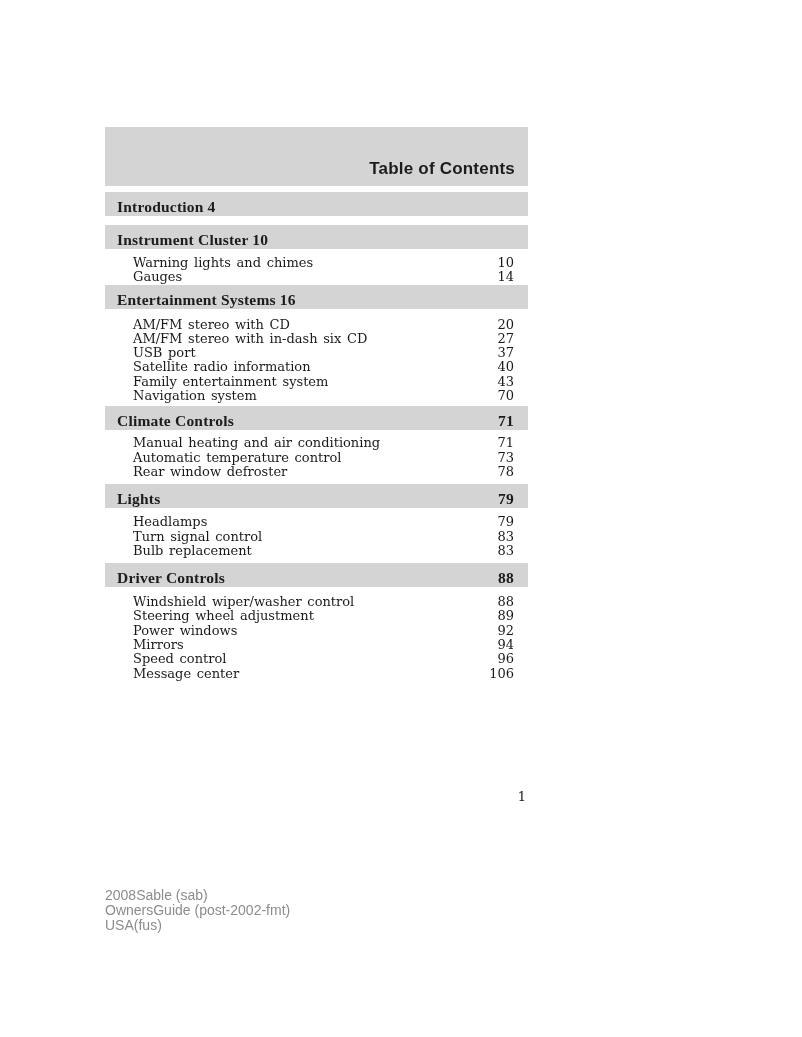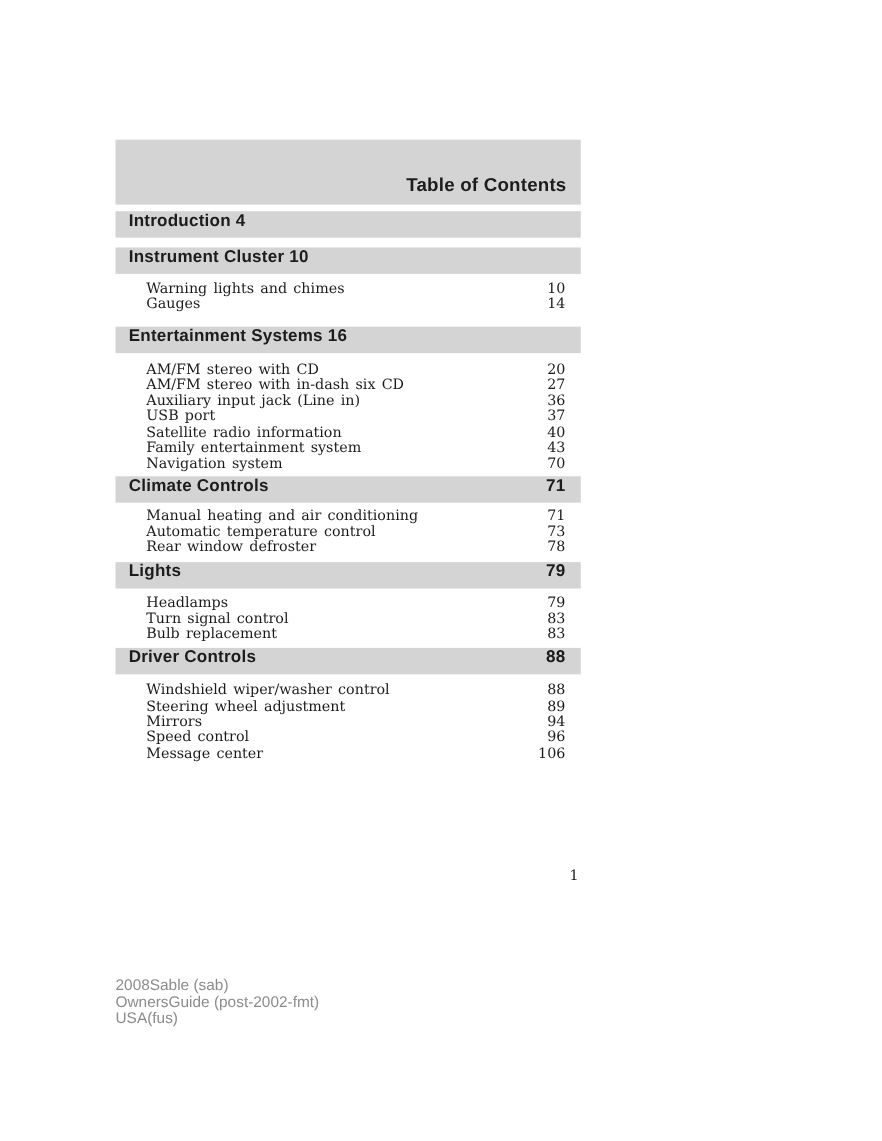--- a/index.html
+++ b/index.html
@@ -24,22 +24,23 @@
     display:flex;align-items:flex-end;justify-content:flex-end;
     padding:0 13px 7px 0;
   }
   .toc-title{
     font-weight:bold;font-size:17px;color:var(--ink);letter-spacing:.2px;
   }
 
   
   .bar{
     height:24px;background:var(--bar-bg);
-    display:flex;align-items:flex-start;justify-content:space-between;
+    display:flex;align-items:flex-end;justify-content:space-between;
     padding:0 14px 0 12px;
+    font-family:Liberation Serif, serif;
   }
   .bar-title,.bar-page{
     font-weight:bold;font-size:15.5px;color:var(--ink);letter-spacing:.2px;
     white-space:nowrap;
   }
 
   
   .items{width:100%;}
   .row{
     display:flex;justify-content:space-between;align-items:baseline;
@@ -47,21 +48,21 @@
     font-family:"DejaVu Serif","Liberation Serif",serif;
     font-size:13px;line-height:14.3px;color:#1a1a1a;
     word-spacing:1.5px;
   }
   .lbl{white-space:nowrap;}
   .pg{white-space:nowrap;}
 
   
   .s0 .bar{margin-top:6px;}
   .s1 .bar{margin-top:9px;}   .s1 .items{margin-top:7px;}
-  .s2 .bar{margin-top:12px;}   .s2 .items{margin-top:9px;}
+  .s2 .bar{margin-top:0;}   .s2 .items{margin-top:9px;}
   .s3 .bar{margin-top:3px;}   .s3 .items{margin-top:6px;}
   .s4 .bar{margin-top:5px;}   .s4 .items{margin-top:7px;}
   .s5 .bar{margin-top:5px;}   .s5 .items{margin-top:8px;}
 
   
   .folio{
     position:absolute;left:105px;top:777px;width:423px;
     text-align:right;padding-right:2px;
     font-family:"DejaVu Serif","Liberation Serif",serif;
     font-size:13px;color:#1a1a1a;
@@ -111,24 +112,20 @@
           <div class="items">
             <div class="row">
               <span class="lbl">AM/FM stereo with CD</span>
               <span class="pg">20</span>
             </div>
             <div class="row">
               <span class="lbl">AM/FM stereo with in-dash six CD</span>
               <span class="pg">27</span>
             </div>
             <div class="row">
-              <span class="lbl">Auxiliary input jack (Line in)</span>
-              <span class="pg">36</span>
-            </div>
-            <div class="row">
               <span class="lbl">USB port</span>
               <span class="pg">37</span>
             </div>
             <div class="row">
               <span class="lbl">Satellite radio information</span>
               <span class="pg">40</span>
             </div>
             <div class="row">
               <span class="lbl">Family entertainment system</span>
               <span class="pg">43</span>
@@ -185,20 +182,24 @@
             <span class="bar-page">88</span>
           </div>
           <div class="items">
             <div class="row">
               <span class="lbl">Windshield wiper/washer control</span>
               <span class="pg">88</span>
             </div>
             <div class="row">
               <span class="lbl">Steering wheel adjustment</span>
               <span class="pg">89</span>
+            </div>
+            <div class="row">
+              <span class="lbl">Power windows</span>
+              <span class="pg">92</span>
             </div>
             <div class="row">
               <span class="lbl">Mirrors</span>
               <span class="pg">94</span>
             </div>
             <div class="row">
               <span class="lbl">Speed control</span>
               <span class="pg">96</span>
             </div>
             <div class="row">

